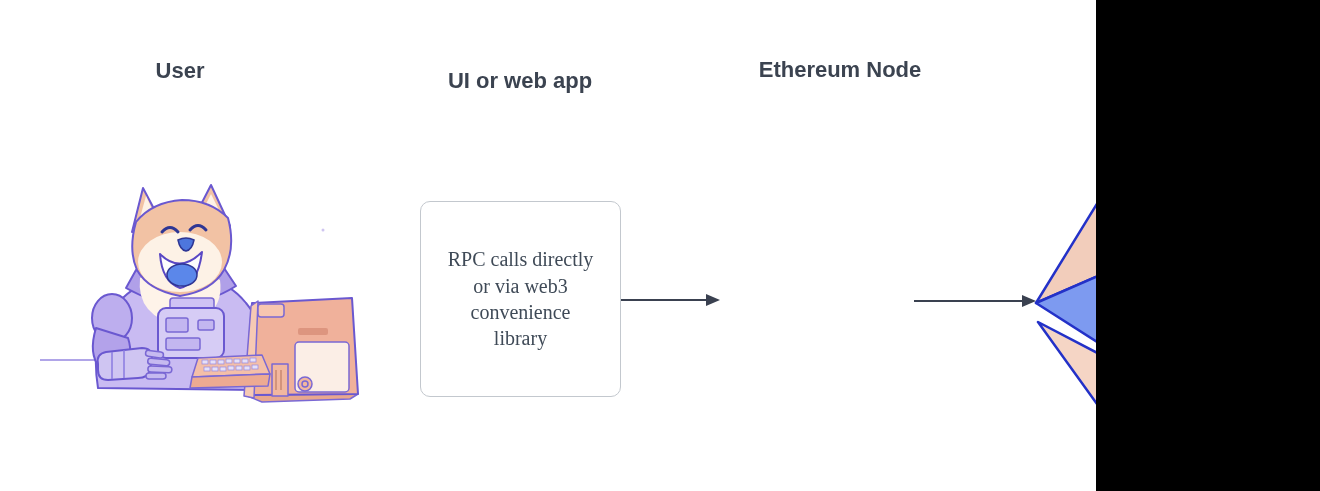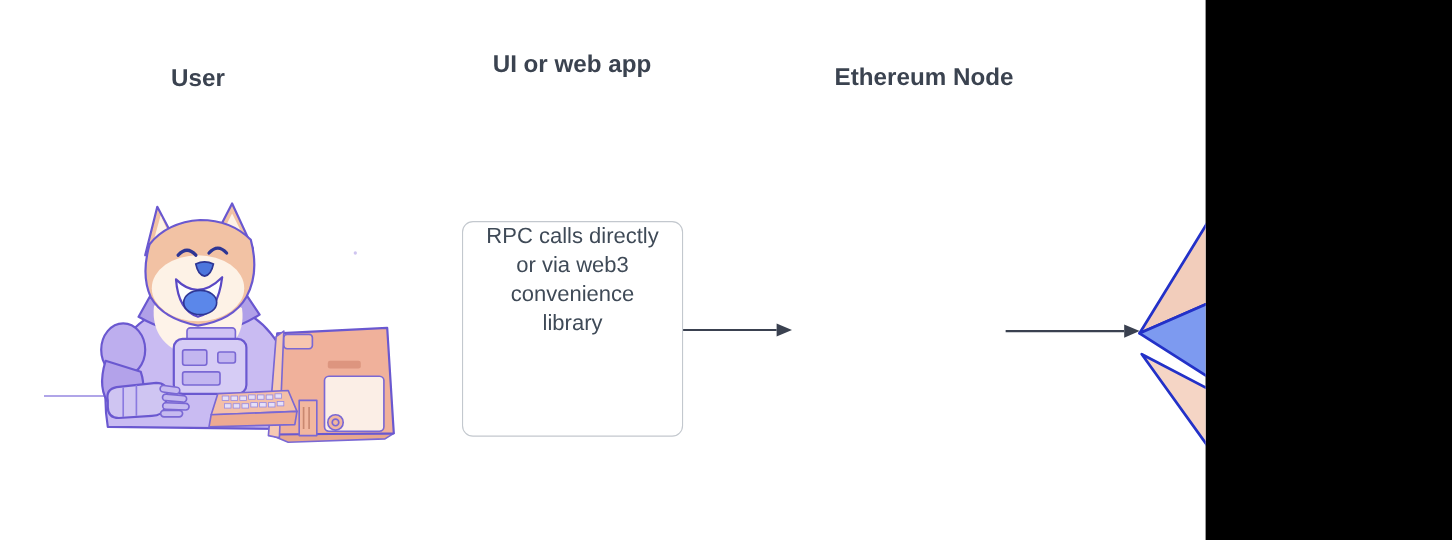--- a/index.html
+++ b/index.html
@@ -9,43 +9,44 @@
     font-family: "Liberation Sans", sans-serif;
   }
   .col-label {
     position: absolute; transform: translateX(-50%);
     color: #3b4350; font-weight: bold; font-size: 22px;
     white-space: nowrap; user-select: none;
   }
   .node-box {
     position: absolute; background: #ffffff;
     border: 1px solid #c3c8ce; border-radius: 10px;
-    display: flex; justify-content: center;
+    display: flex; align-items: center; justify-content: center;
     box-sizing: border-box;
+    font-family: Liberation Serif, serif;
   }
   .node-text {
     color: #3f4a57; font-size: 20px; line-height: 1.32;
     text-align: center; white-space: pre-line;
   }
   .abs { position: absolute; }
   .arrow-line { stroke: #3a4150; stroke-width: 2; }
   .arrow-head { fill: #3a4150; }
   .eth-facet { stroke: #2331c8; stroke-width: 2.5; stroke-linejoin: round; }
   
   .o1 { stroke:#6a58d0; stroke-width:2; stroke-linejoin:round; stroke-linecap:round; }
   .o1t { stroke:#7a68d4; stroke-width:1.5; stroke-linejoin:round; }
   .o2 { stroke:#2e3694; }
 </style>
 </head>
 <body>
 
 <div class="canvas">
 
   <div class="col-label" style="left:180px; top:58px;">User</div>
-  <div class="col-label" style="left:520px; top:45px;">UI or web app</div>
+  <div class="col-label" style="left:520px; top:68px;">UI or web app</div>
   <div class="col-label" style="left:820px; top:57px;margin-left:20px;">Ethereum Node</div>
 
   <svg class="abs" style="left:40px; top:158px;" width="330" height="245" viewBox="0 0 330 245">
 
     <line x1="0" y1="202" x2="135" y2="202" stroke="#7b68d8" stroke-width="1.5" opacity="0.8"></line>
 
     <circle cx="283" cy="72" r="1.5" fill="#cfc5f0"></circle>
 
     <path d="M206,150 Q222,160 226,185 L228,212 L204,210 Z" fill="#b3a2ea" class="o1"></path>
 

